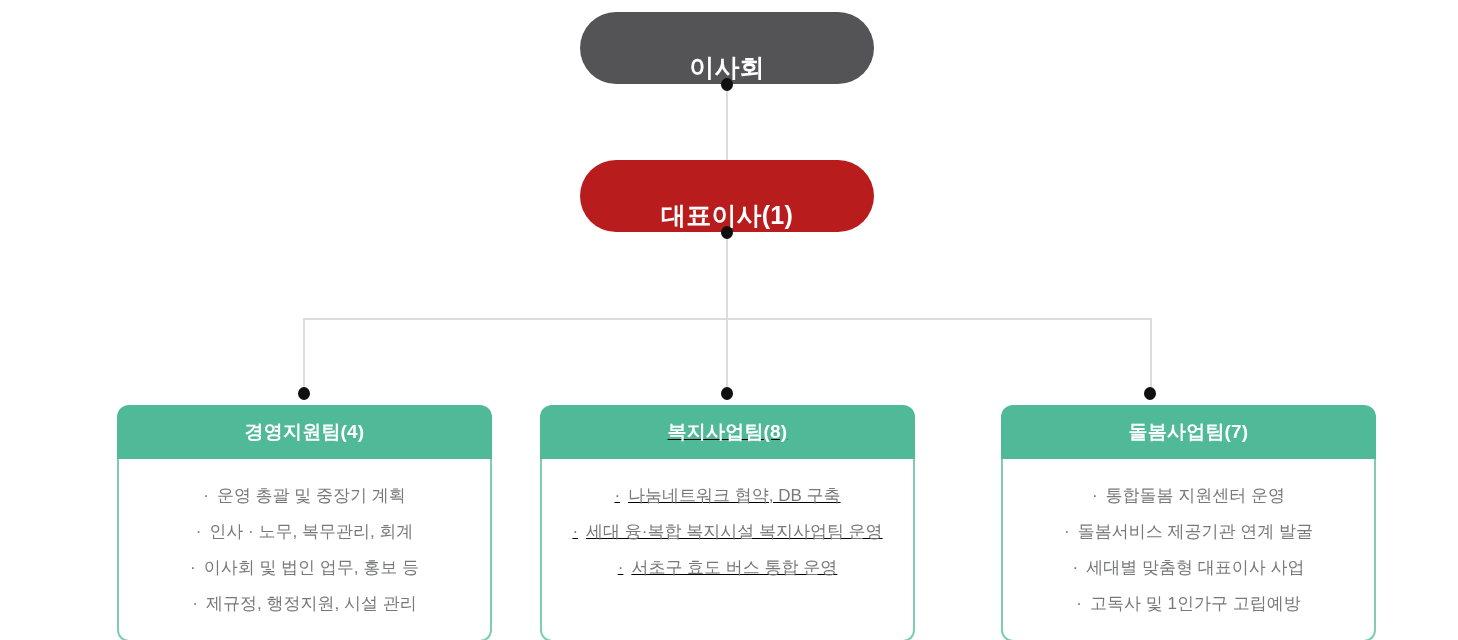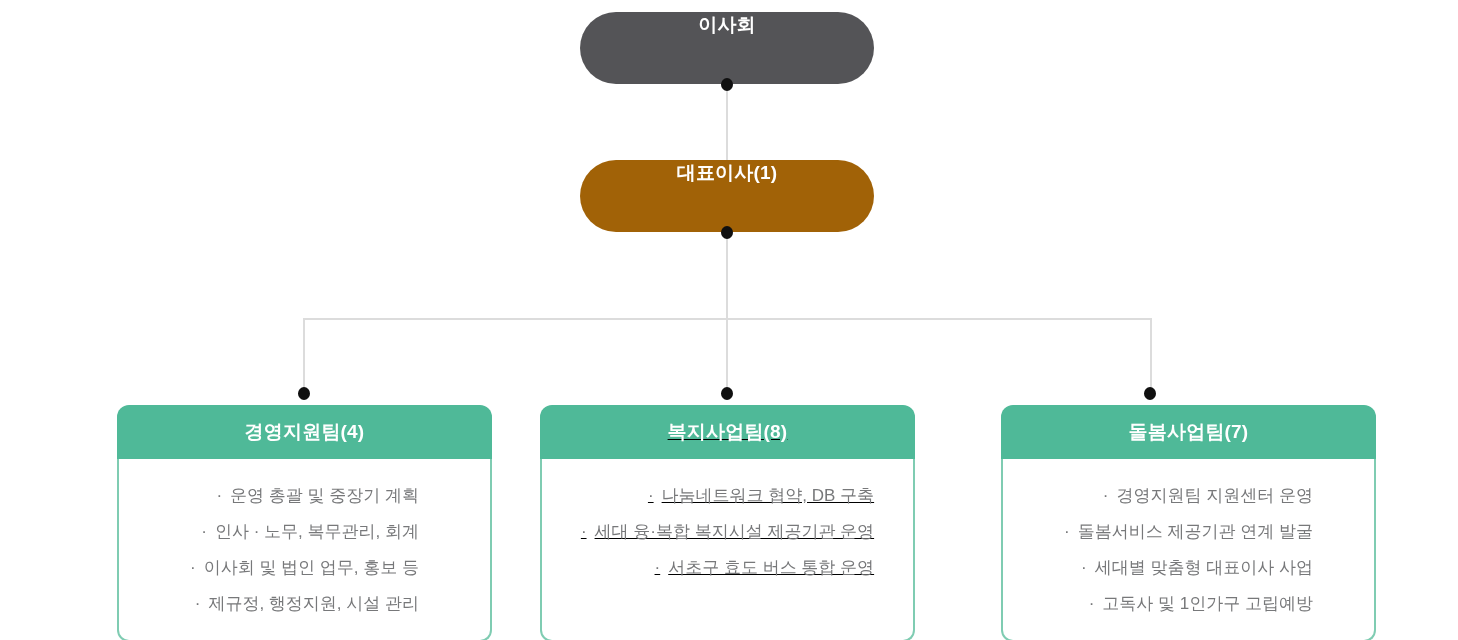--- a/index.html
+++ b/index.html
@@ -42,30 +42,30 @@
   #dot-team-1 { left: 721px;  top: 387px; }
   #dot-team-2 { left: 1144px; top: 387px; }
 
   
   .pill {
     position: absolute;
     width: 294px;
     height: 72px;
     border-radius: 36px;
     color: #ffffff;
-    font-size: 19px;
+    font-size: 25px;
     font-weight: 700;
     display: flex;
-    align-items: flex-start;
+    align-items: flex-end;
     justify-content: center;
     z-index: 3;
     letter-spacing: 0.2px;
   }
   #pill-board { left: 580px; top: 12px;  background: #545457; }
-  #pill-ceo   { left: 580px; top: 160px; background: #a16207; }
+  #pill-ceo   { left: 580px; top: 160px; background: #b91c1c; }
 
   
   .team-card {
     position: absolute;
     top: 393px;
     width: 375px;
     height: 237px;
     border-radius: 12px;
     z-index: 2;
     background: #ffffff;
@@ -93,21 +93,21 @@
     border: 2px solid #7fccb2;
     border-top: none;
     border-radius: 0 0 12px 12px;
     background: #ffffff;
     display: flex;
     flex-direction: column;
     align-items: center;
     padding-top: 19px;
   }
 
-  .duties { display: inline-block; text-align: right; }
+  .duties { display: inline-block; text-align: center; }
 
   .duty {
     height: 36px;
     line-height: 36px;
     font-size: 17px;
     color: #77787a;
     white-space: nowrap;
   }
   .duty .bullet { margin-right: 8px; }
 </style>
@@ -148,33 +148,33 @@
     </div>
   </div>
 
   <div class="team-card" id="team-1">
     <div class="team-header">
       <span>복지사업팀(8)</span>
     </div>
     <div class="team-body">
       <div class="duties">
         <div class="duty"><span class="bullet">·</span><span>나눔네트워크 협약, DB 구축</span></div>
-        <div class="duty"><span class="bullet">·</span><span>세대 융·복합 복지시설 제공기관 운영</span></div>
+        <div class="duty"><span class="bullet">·</span><span>세대 융·복합 복지시설 복지사업팀 운영</span></div>
         <div class="duty"><span class="bullet">·</span><span>서초구 효도 버스 통합 운영</span></div>
       </div>
     </div>
   </div>
 
   <div class="team-card" id="team-2">
     <div class="team-header">
       <span>돌봄사업팀(7)</span>
     </div>
     <div class="team-body">
       <div class="duties">
-        <div class="duty"><span class="bullet">·</span><span>경영지원팀 지원센터 운영</span></div>
+        <div class="duty"><span class="bullet">·</span><span>통합돌봄 지원센터 운영</span></div>
         <div class="duty"><span class="bullet">·</span><span>돌봄서비스 제공기관 연계 발굴</span></div>
         <div class="duty"><span class="bullet">·</span><span>세대별 맞춤형 대표이사 사업</span></div>
         <div class="duty"><span class="bullet">·</span><span>고독사 및 1인가구 고립예방</span></div>
       </div>
     </div>
   </div>
 
 </div>
 
 </body></html>

